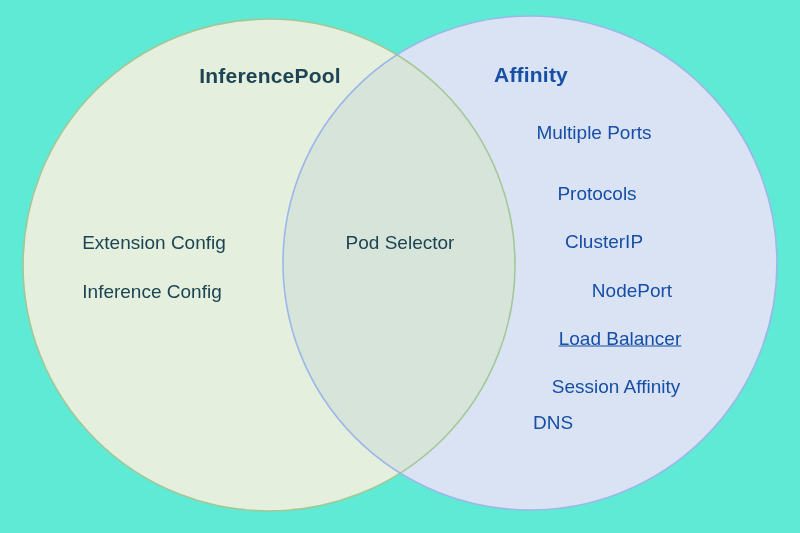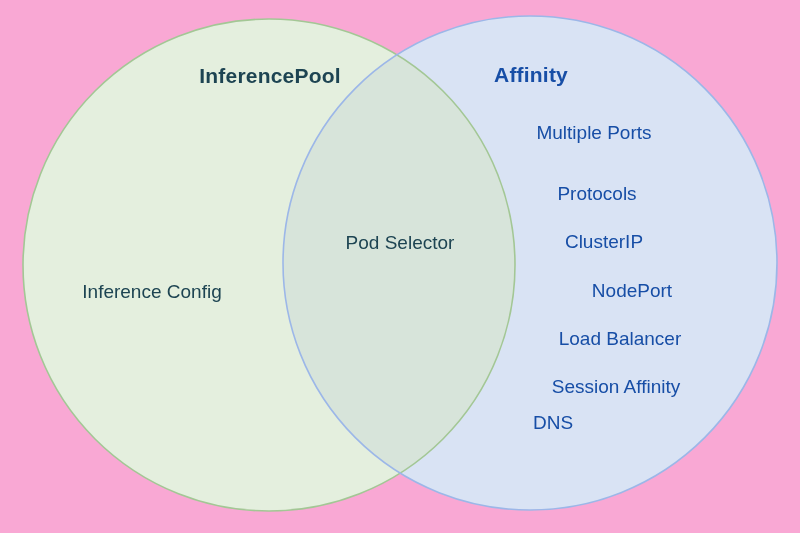--- a/index.html
+++ b/index.html
@@ -4,21 +4,21 @@
 <style>
   html, body {
     margin: 0;
     padding: 0;
     background: #ffffff;
   }
   .canvas {
     position: relative;
     width: 800px;
     height: 533px;
-    background: #f9a8d4;
+    background: #5eead4;
     overflow: hidden;
     font-family: "Liberation Sans", "DejaVu Sans", sans-serif;
   }
   .venn-svg {
     position: absolute;
     left: 0;
     top: 0;
   }
   .label {
     position: absolute;
@@ -56,25 +56,26 @@
 
     <circle cx="530" cy="263" r="247" clip-path="url(#clip-left-circle)" style="fill:var(--overlap-fill)"></circle>
 
     <circle cx="269" cy="265" r="246" fill="none" stroke-width="1.6" style="stroke:var(--green-stroke)"></circle>
     <circle cx="530" cy="263" r="247" fill="none" stroke-width="1.6" style="stroke:var(--blue-stroke)"></circle>
   </svg>
 
   <div class="label title teal" style="left:270px; top:75px;">InferencePool</div>
   <div class="label title blue" style="left:531px; top:74px;">Affinity</div>
 
+  <div class="label item teal" style="left:154px; top:242px;">Extension Config</div>
   <div class="label item teal" style="left:152px; top:291px;">Inference Config</div>
 
   <div class="label item teal" style="left:400px; top:242px;">Pod Selector</div>
 
   <div class="label item blue" style="left:594px; top:132px;">Multiple Ports</div>
   <div class="label item blue" style="left:597px; top:193px;">Protocols</div>
   <div class="label item blue" style="left:604px; top:241px;">ClusterIP</div>
   <div class="label item blue" style="left:608px; top:290px;margin-left:24px;">NodePort</div>
-  <div class="label item blue" style="left:620px; top:338px;">Load Balancer</div>
+  <div class="label item blue" style="left:620px; top:338px;text-decoration:underline;">Load Balancer</div>
   <div class="label item blue" style="left:616px; top:386px;">Session Affinity</div>
   <div class="label item blue" style="left:553px; top:422px;">DNS</div>
 
 </div>
 
 </body></html>

